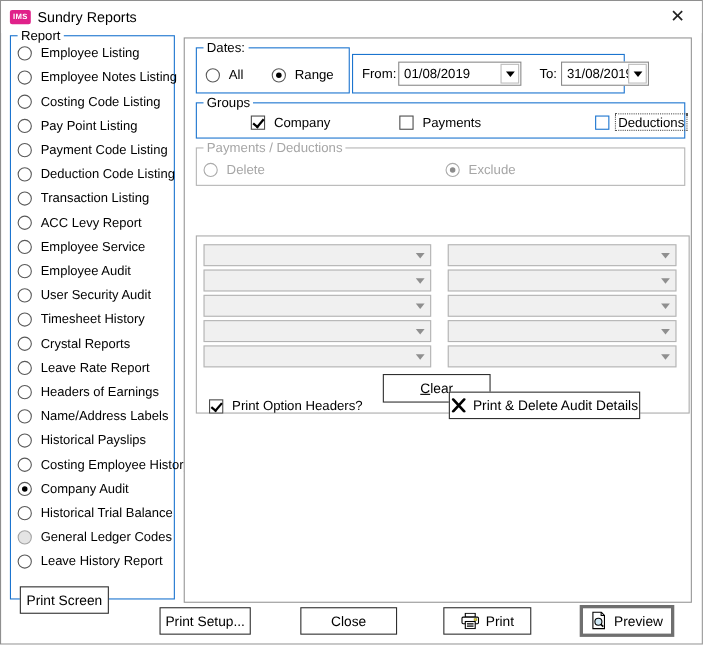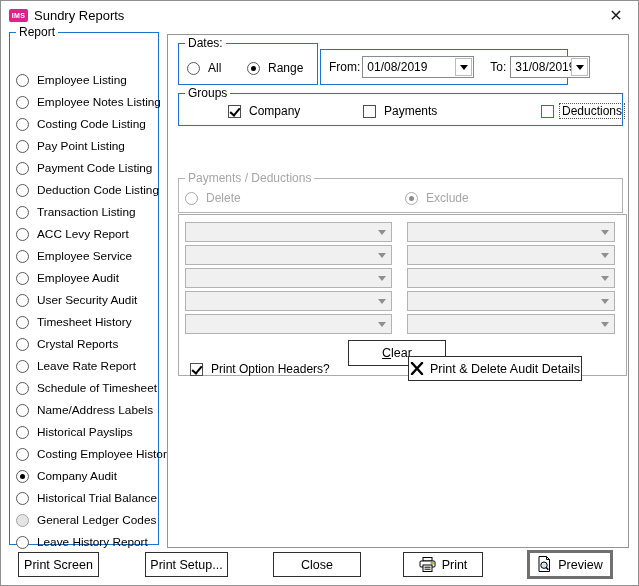--- a/index.html
+++ b/index.html
@@ -15,26 +15,26 @@
               border-radius:2px; color:#fff; font-size:7px; font-weight:bold; line-height:13px;
               text-align:center; letter-spacing:.3px; }
   .wtitle { position:absolute; left:33px; top:7px; font-size:13px; }
   .closex { position:absolute; right:9px; top:3px; width:26px; height:24px; font-size:16px;
             color:#222; text-align:center; line-height:24px; }
 
   
   .gbox { position:absolute; border:1px solid var(--accent); }
   .gbox > .glabel { position:absolute; top:-8px; left:6px; background:#fff; padding:0 3px;
                     font-size:12px; line-height:14px; white-space:nowrap; }
-  .gbox.gray { border-color:#b5b5b5;margin-top:44px; }
+  .gbox.gray { border-color:#b5b5b5; }
   .gbox.gray > .glabel { color:#a6a6a6; }
 
   
   .report-box { left:8px; top:31px; width:150px; height:513px; }
-  .report-list { position:absolute; left:6px; top:36px; right:2px;text-align:center; }
+  .report-list { position:absolute; left:6px; top:4px; right:2px;text-align:center; }
   .radio-row { display:flex; align-items:center; height:22px; white-space:nowrap; }
   .radio-row .rlabel { margin-left:8px; font-size:11.8px; }
 
   .radio { width:13px; height:13px; border:1px solid #595959; border-radius:50%; background:#fff;
            position:relative; flex:0 0 auto; }
   .radio.on::after { content:''; position:absolute; left:3px; top:3px; width:5px; height:5px;
                      border-radius:50%; background:#000; }
   .radio.dis { background:#e4e4e4; border-color:#a3a3a3; }
   .radio.gray { border-color:#ababab; }
   .radio.gray.on::after { background:#8c8c8c; }
@@ -140,21 +140,21 @@
         <div class="radio-row">
           <span class="radio"></span>
           <span class="rlabel">Crystal Reports</span>
         </div>
         <div class="radio-row">
           <span class="radio"></span>
           <span class="rlabel">Leave Rate Report</span>
         </div>
         <div class="radio-row">
           <span class="radio"></span>
-          <span class="rlabel">Schedule of Timesheet</span>
+          <span class="rlabel">Headers of Earnings</span>
         </div>
         <div class="radio-row">
           <span class="radio"></span>
           <span class="rlabel">Name/Address Labels</span>
         </div>
         <div class="radio-row">
           <span class="radio"></span>
           <span class="rlabel">Historical Payslips</span>
         </div>
         <div class="radio-row">
@@ -306,21 +306,21 @@
     <div class="btn" style="left:240px; top:321px; width:174px; height:25px;">
       <span style="display:flex;">
         <svg width="14" height="13" viewBox="0 0 14 13">
             <path d="M2 1 L12 12 M12 1 L2 12" stroke="#000" stroke-width="2.4" stroke-linecap="round"></path>
           </svg>
       </span>
       <span>Print &amp; Delete Audit Details</span>
     </div>
   </div>
 
-  <div class="btn" style="left:17px; top:551px; width:81px; height:25px;">
+  <div class="btn" style="left:17px; top:532px; width:81px; height:25px;">
     <span>Print Screen</span>
   </div>
   <div class="btn" style="left:144px; top:551px; width:83px; height:25px;">
     <span>Print Setup...</span>
   </div>
   <div class="btn" style="left:272px; top:551px; width:88px; height:25px;">
     <span>Close</span>
   </div>
   <div class="btn" style="left:402px; top:551px; width:80px; height:25px;">
     <span style="display:flex;">

